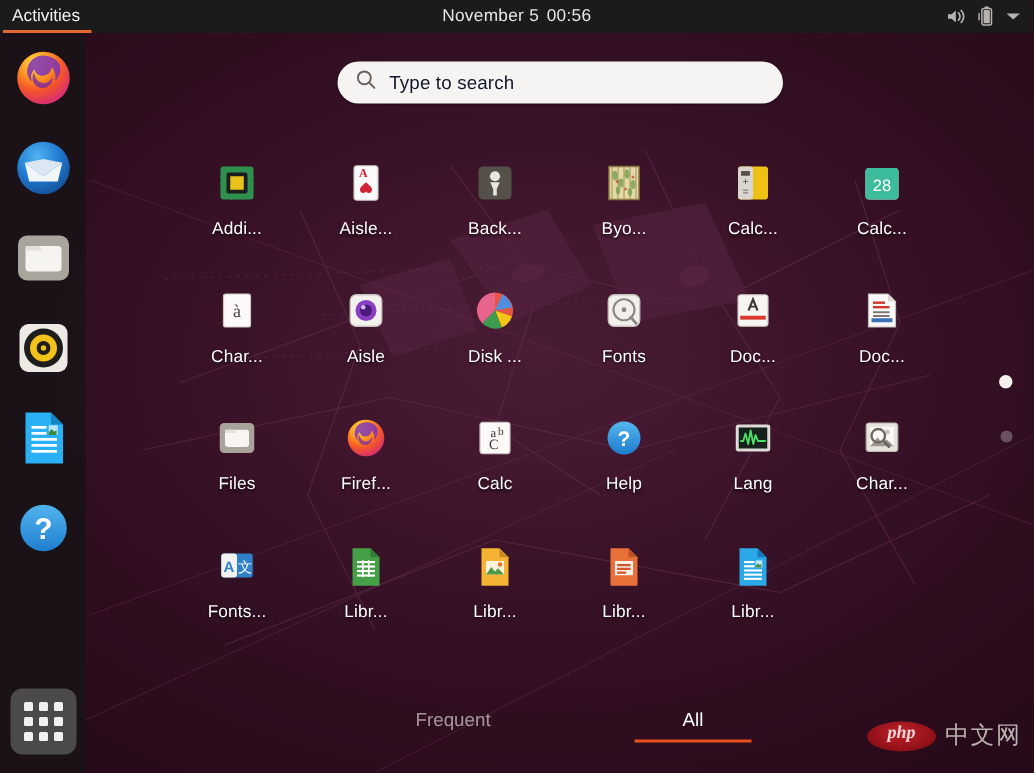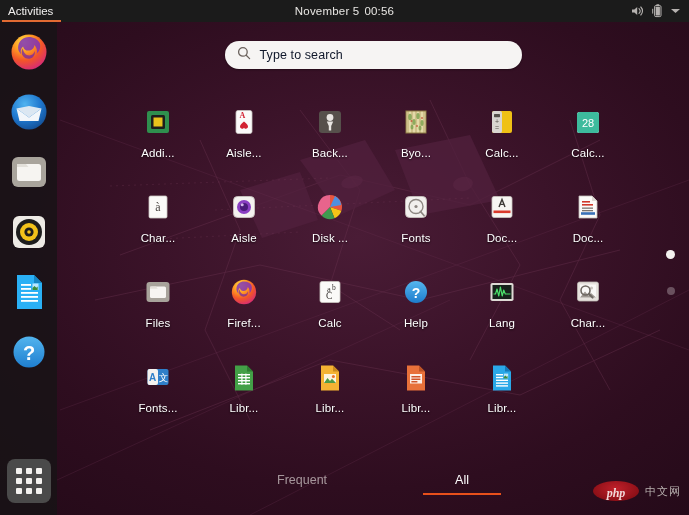--- a/index.html
+++ b/index.html
@@ -137,27 +137,27 @@
   }
 
   
   #watermark {
     position:absolute; right:8px; bottom:14px; z-index:25;
     display:flex; align-items:center; gap:6px;
   }
   #wm-badge {
     width:46px; height:20px; border-radius:50%;
     background:radial-gradient(ellipse at 50% 38%, #c0202a 0%, #8e1018 70%, #6b0c12 100%);
-    display:flex; align-items:flex-end; justify-content:center;
+    display:flex; align-items:flex-start; justify-content:center;
   }
   #wm-badge span {
     font-family:"Liberation Serif", serif; font-style:italic;
     font-size:12px; font-weight:bold; color:#f2d9d9;
   }
-  #wm-text { font-size:11px; color:#b9b2b0; letter-spacing:1px; }
+  #wm-text { font-size:16px; color:#b9b2b0; letter-spacing:1px; }
 </style>
 </head>
 <body>
 
 <div id="screen">
 
   <div id="wallpaper">
     <svg viewBox="0 0 689 515" preserveAspectRatio="none">
       <g stroke="#6b3350" stroke-width="0.8" fill="none" opacity="0.5">
         <path d="M120 255 L340 175 L470 205 L600 140"></path>

